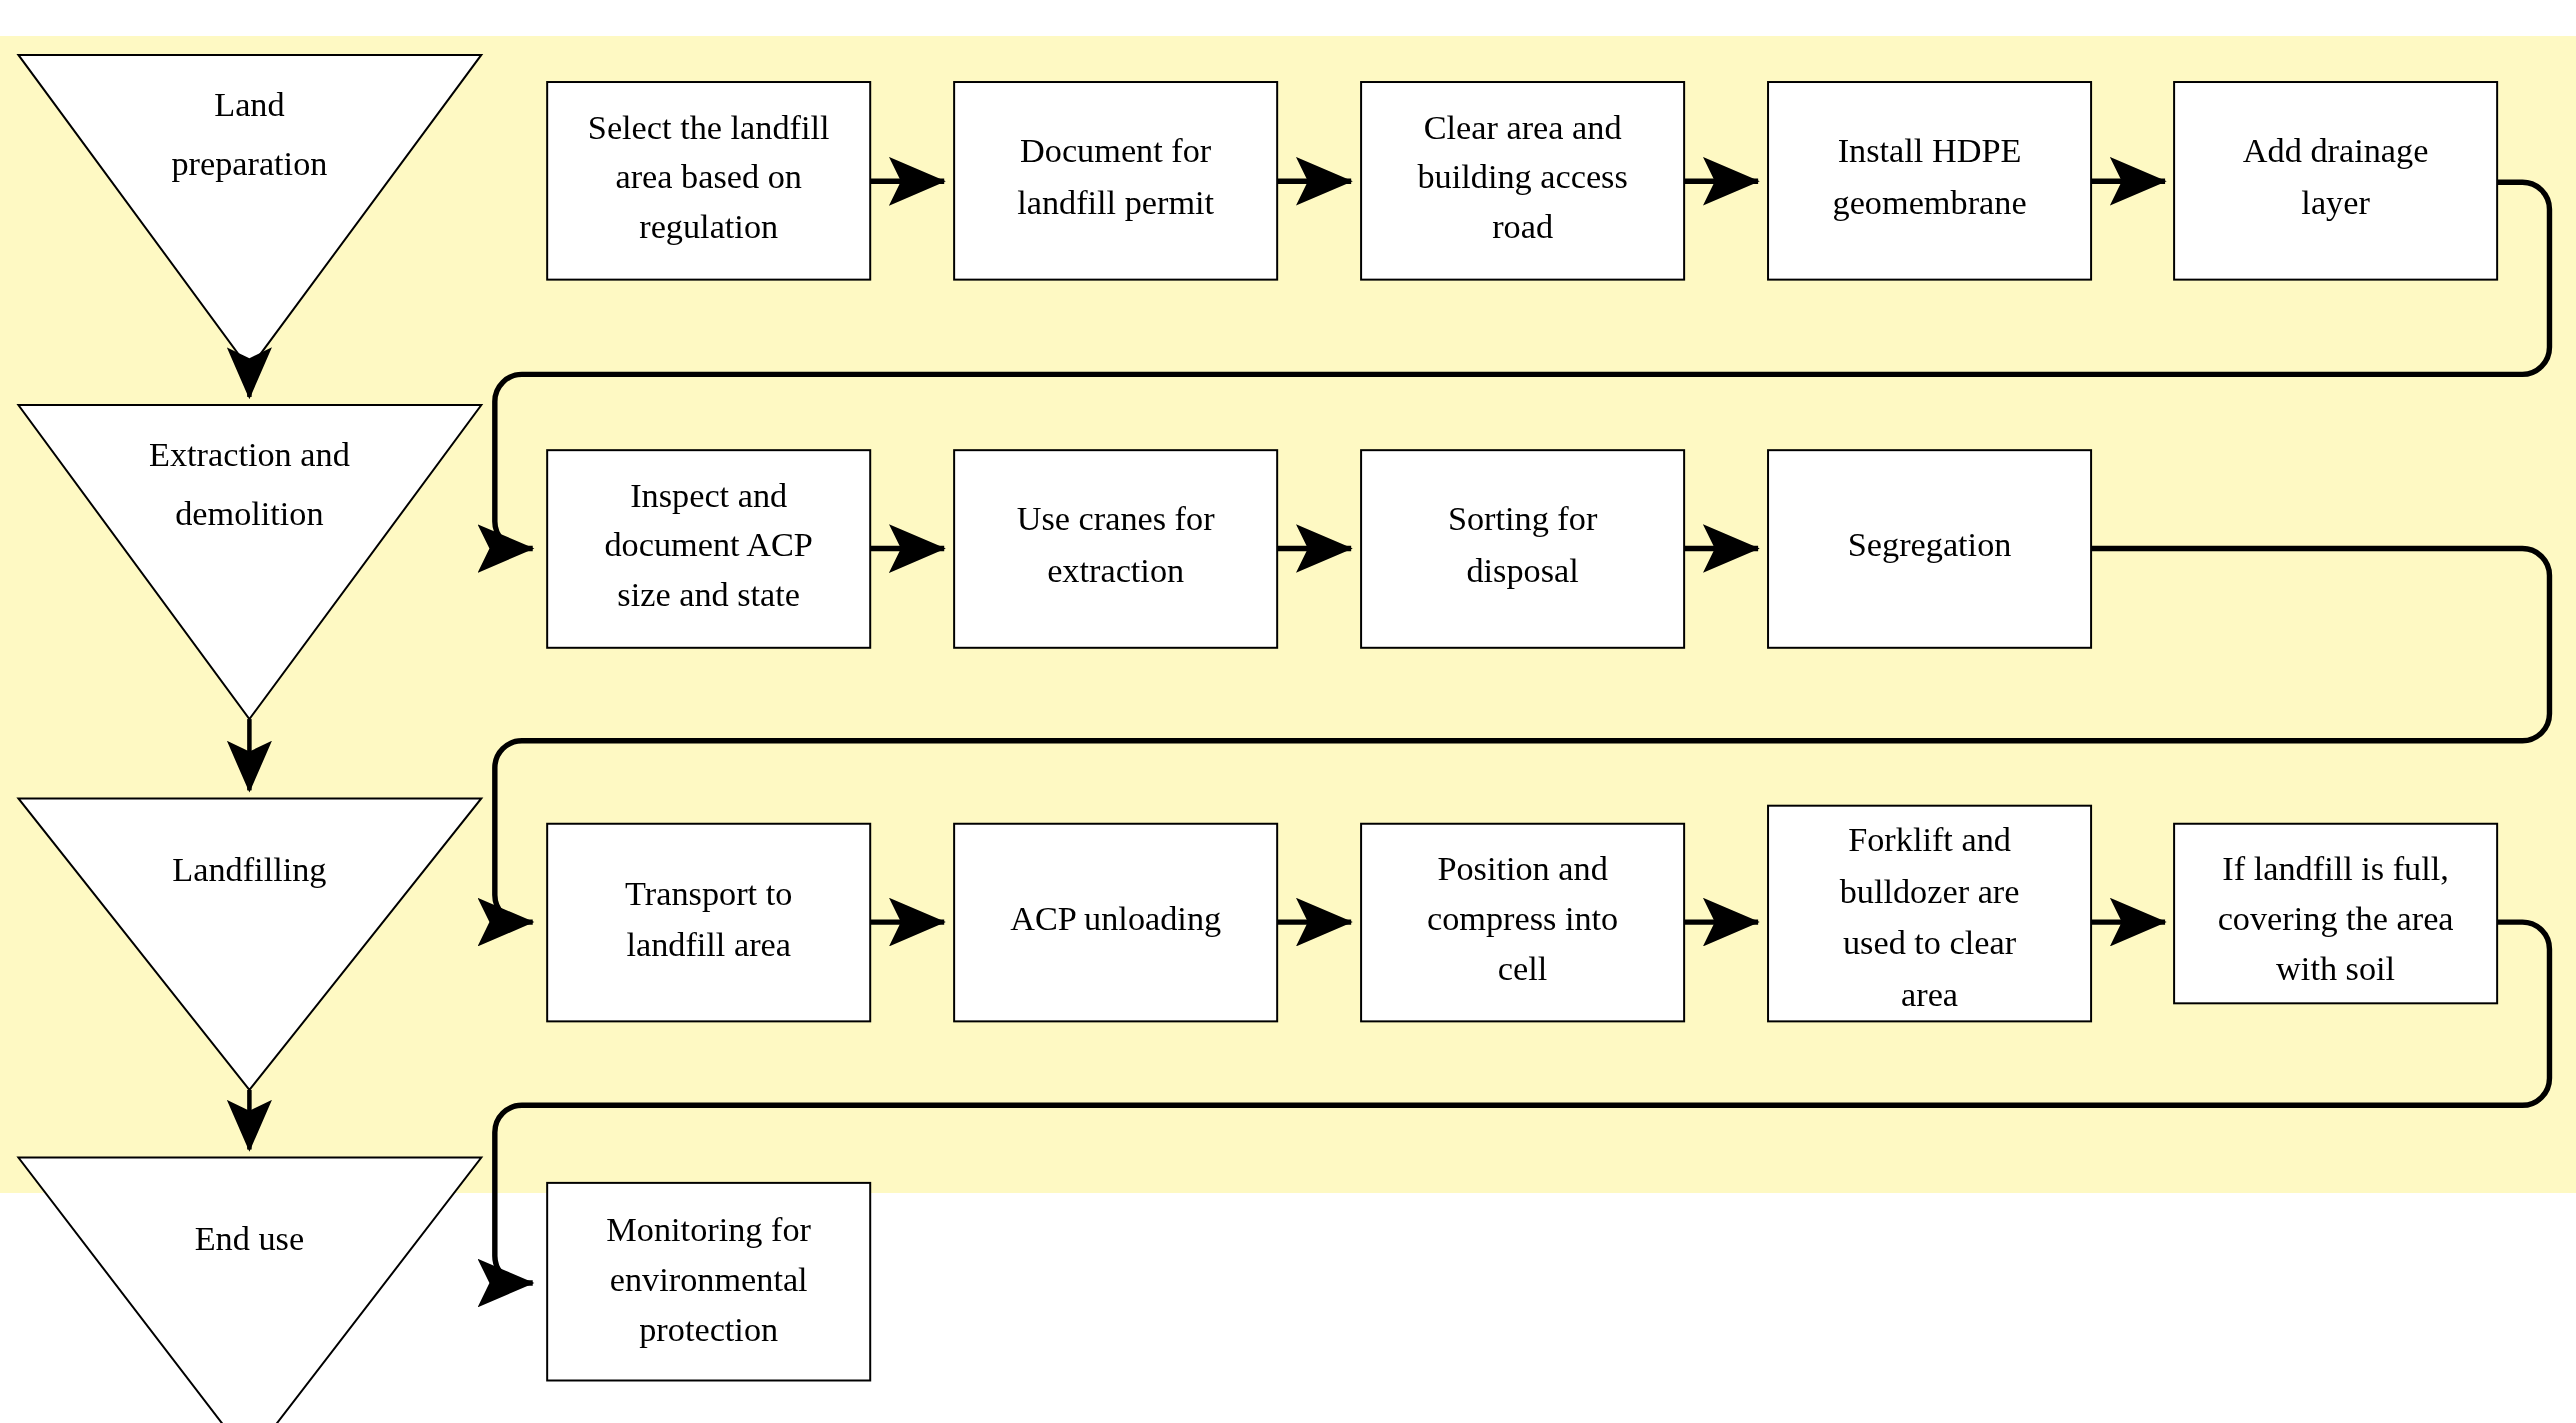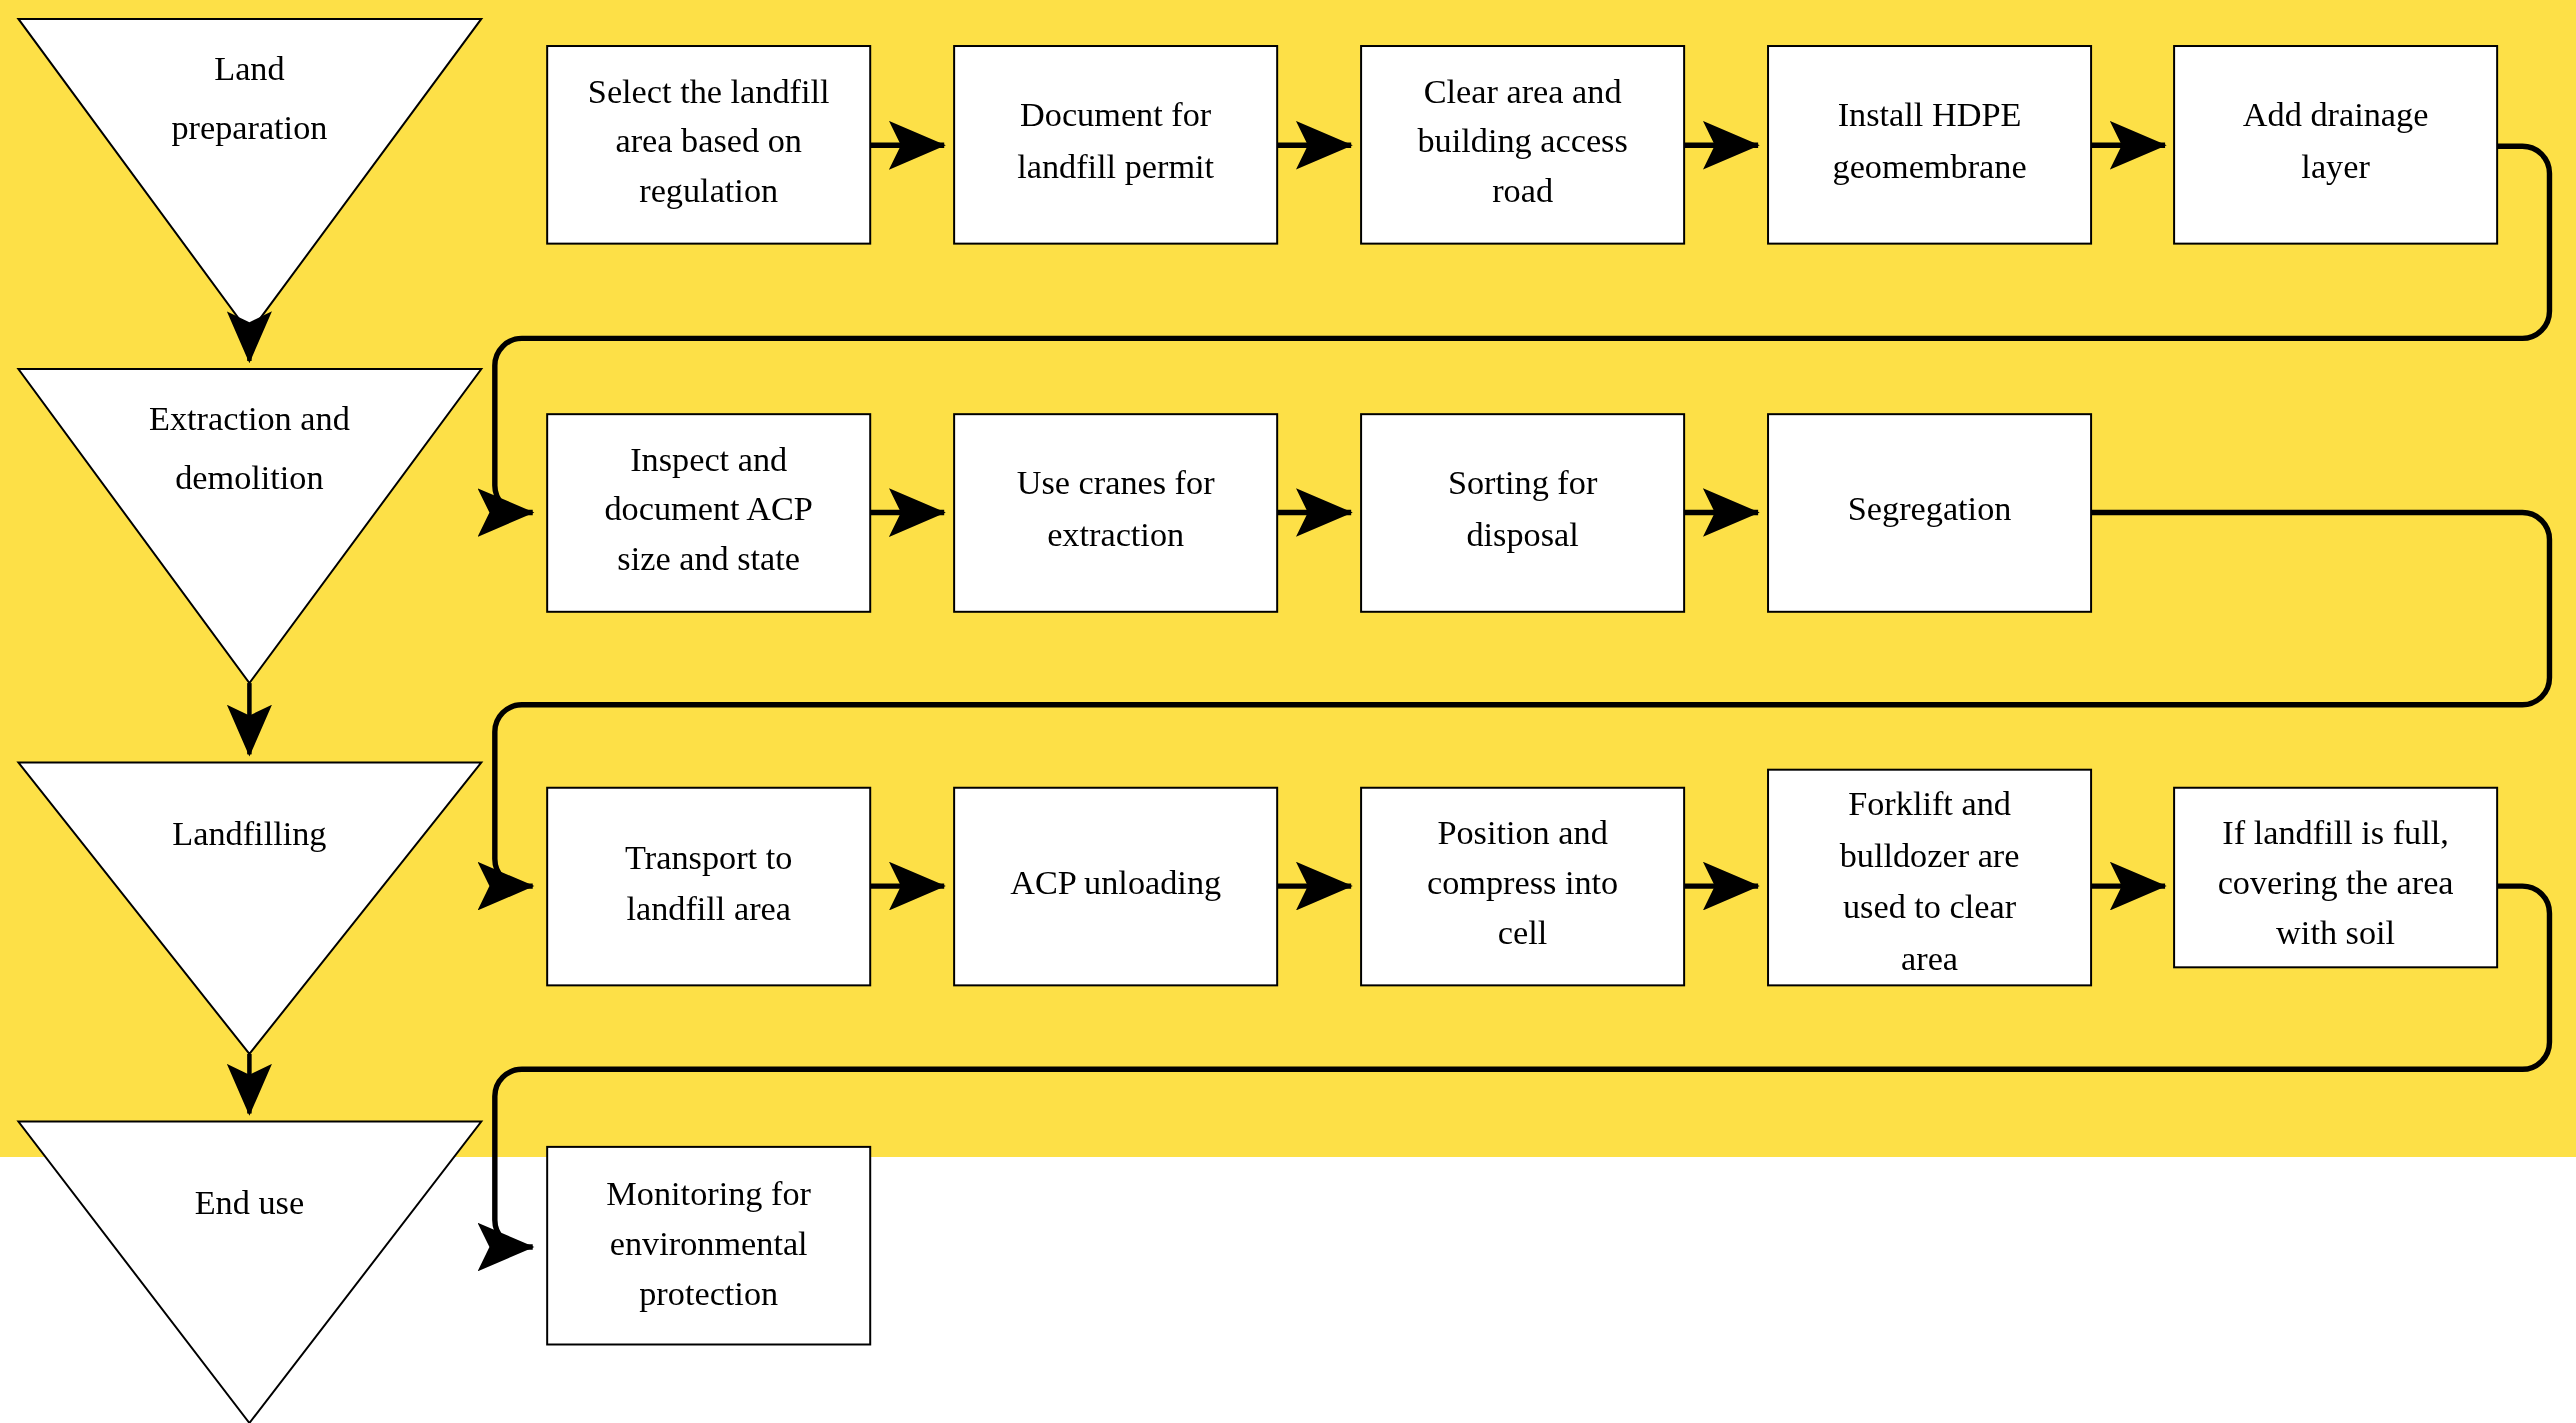--- a/index.html
+++ b/index.html
@@ -1,18 +1,18 @@
 <!DOCTYPE html>
 <html style="font-size:14.4px"><head>
 <meta charset="utf-8">
 <style>
   html,body{margin:0;padding:0;background:#ffffff;}
   body{width:2576px;height:1423px;overflow:hidden;
        font-family:"Liberation Serif","DejaVu Serif",serif;}
-  #flow-root{position:relative;width:2576px;height:1157px;background:#fde047;}
+  #flow-root{position:relative;width:2576px;height:1157px;background:#fef9c3;margin-top:36px;}
   svg#flow-svg{position:absolute;left:0;top:0;width:2576px;height:1423px;display:block;}
   .stage-label, .step-label{
       font-family:"Liberation Serif","DejaVu Serif",serif;
       fill:#000; text-anchor:middle; dominant-baseline:middle;
       font-size:38px;
   }
   .shape-outline{fill:#ffffff;stroke:#000000;stroke-width:2.2;}
   .conn{fill:none;stroke:#000000;stroke-width:6;stroke-linecap:butt;stroke-linejoin:round;}
   .arrowline{stroke:#000000;stroke-width:6;fill:none;}
   .vert-arrow{stroke:#000000;stroke-width:5;fill:none;}

